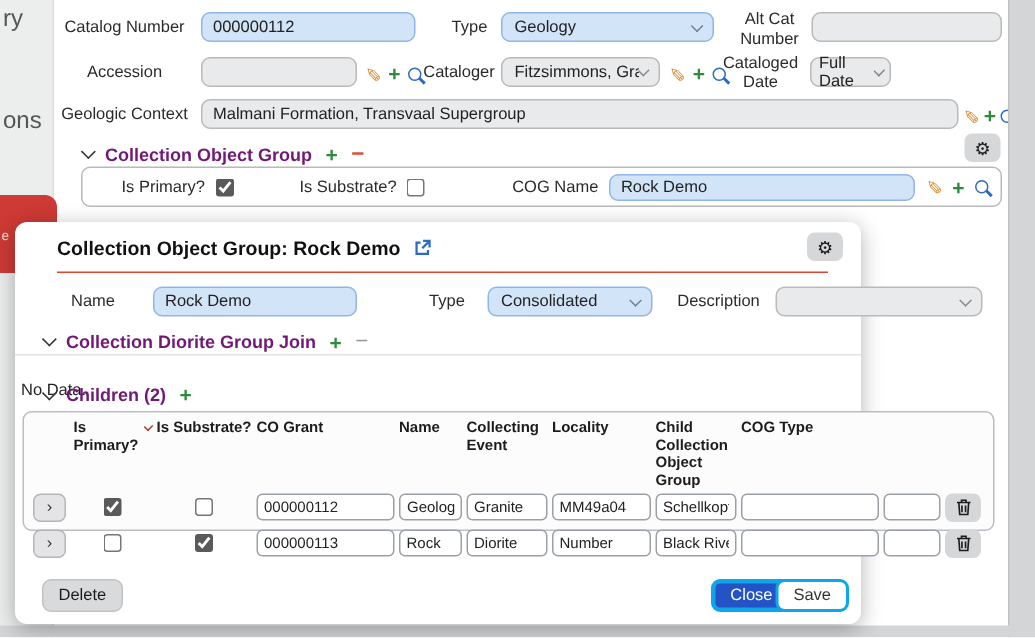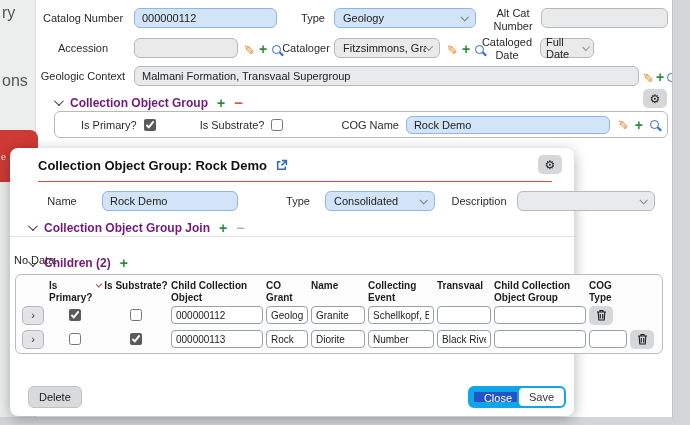--- a/index.html
+++ b/index.html
@@ -79,21 +79,21 @@
   .cb-cell { display:flex; justify-content:center; }
   .expand-btn { width:22px; height:19px; background:#e4e4e6; border:1px solid #b5b5b7; border-radius:5px;
                 font-size:11px; color:#333; display:flex; align-items:center; justify-content:center; cursor:pointer; }
   .trash-btn { width:24px; height:19px; background:#d6d7d9; border:none; border-radius:5px;
                display:flex; align-items:center; justify-content:center; cursor:pointer; }
 
   
   .btn { position:absolute; bottom:8px; height:22px; border-radius:6px; font-size:11px;
          font-family:"Liberation Sans", sans-serif; cursor:pointer; padding:0 10px; }
   .btn.gray { left:18px; background:#d9dadc; border:1px solid #c2c2c4; color:#1c1c1c; }
-  .btn.blue { right:46px; background:#2353c4; border:6px solid #0ea5e9; color:#fff; }
+  .btn.blue { right:46px; background:#2353c4; border:3px solid #0ea5e9; color:#fff; }
   .btn.white { right:8px; background:#fff; border:2px solid #0ea5e9; color:#333; }
 
   .extlink { display:inline-flex; }
 </style>
 </head>
 <body>
 
 <div class="screen">
 
   <div class="sidebar">
@@ -189,21 +189,21 @@
       <span class="chev"></span>
     </div>
     <div class="lbl" style="left:438px; top:47px; width:62px;">Description</div>
     <div class="combo gray" style="left:507px; top:43px; width:138px;">
       <span></span>
       <span class="chev"></span>
     </div>
 
     <div class="sec-head" style="left:18px; top:72px;">
       <span class="sec-chev"></span>
-      <span class="sec-title">Collection Object Group Join</span>
+      <span class="sec-title">Collection Diorite Group Join</span>
       <span class="plus">+</span>
       <span class="minus muted">−</span>
     </div>
     <div class="dlg-divider"></div>
     <div class="no-data">No Data.</div>
 
     <div class="sec-head" style="left:18px; top:108px;">
       <span class="sec-chev"></span>
       <span class="sec-title">Children (2)</span>
       <span class="plus">+</span>
@@ -213,33 +213,30 @@
       <div class="tgrid thead">
         <div></div>
         <div class="th center">
             <span>Is Primary?</span>
             <span class="sort-chev"></span>
           </div>
         <div class="th center">
             <span>Is Substrate?</span>
           </div>
         <div class="th">
-            <span>Child Collection Object</span>
-          </div>
-        <div class="th">
             <span>CO Grant</span>
           </div>
         <div class="th">
             <span>Name</span>
           </div>
         <div class="th">
             <span>Collecting Event</span>
           </div>
         <div class="th">
-            <span>Transvaal</span>
+            <span>Locality</span>
           </div>
         <div class="th">
             <span>Child Collection Object Group</span>
           </div>
         <div class="th">
             <span>COG Type</span>
           </div>
         <div></div>
       </div>
 
@@ -247,20 +244,21 @@
         <button class="expand-btn">›</button>
         <div class="cb-cell">
             <input type="checkbox" checked="" style="">
           </div>
         <div class="cb-cell">
             <input type="checkbox" style="">
           </div>
         <input class="cell-ipt" value="000000112" style="">
         <input class="cell-ipt" value="Geology" style="">
         <input class="cell-ipt" value="Granite" style="">
+        <input class="cell-ipt" value="MM49a04" style="">
         <input class="cell-ipt" value="Schellkopf, Bre" style="">
         <input class="cell-ipt" value="" style="">
         <input class="cell-ipt" value="" style="">
         <button class="trash-btn">
           <svg width="11" height="12" viewBox="0 0 11 12">
               <path d="M1 3h9M4 3V1.5h3V3M2.2 3l.6 8h5.4l.6-8M4.3 5v4.5M6.7 5v4.5" fill="none" stroke="#1c1c1c" stroke-width="1.1"></path>
             </svg>
         </button>
       </div>
 

